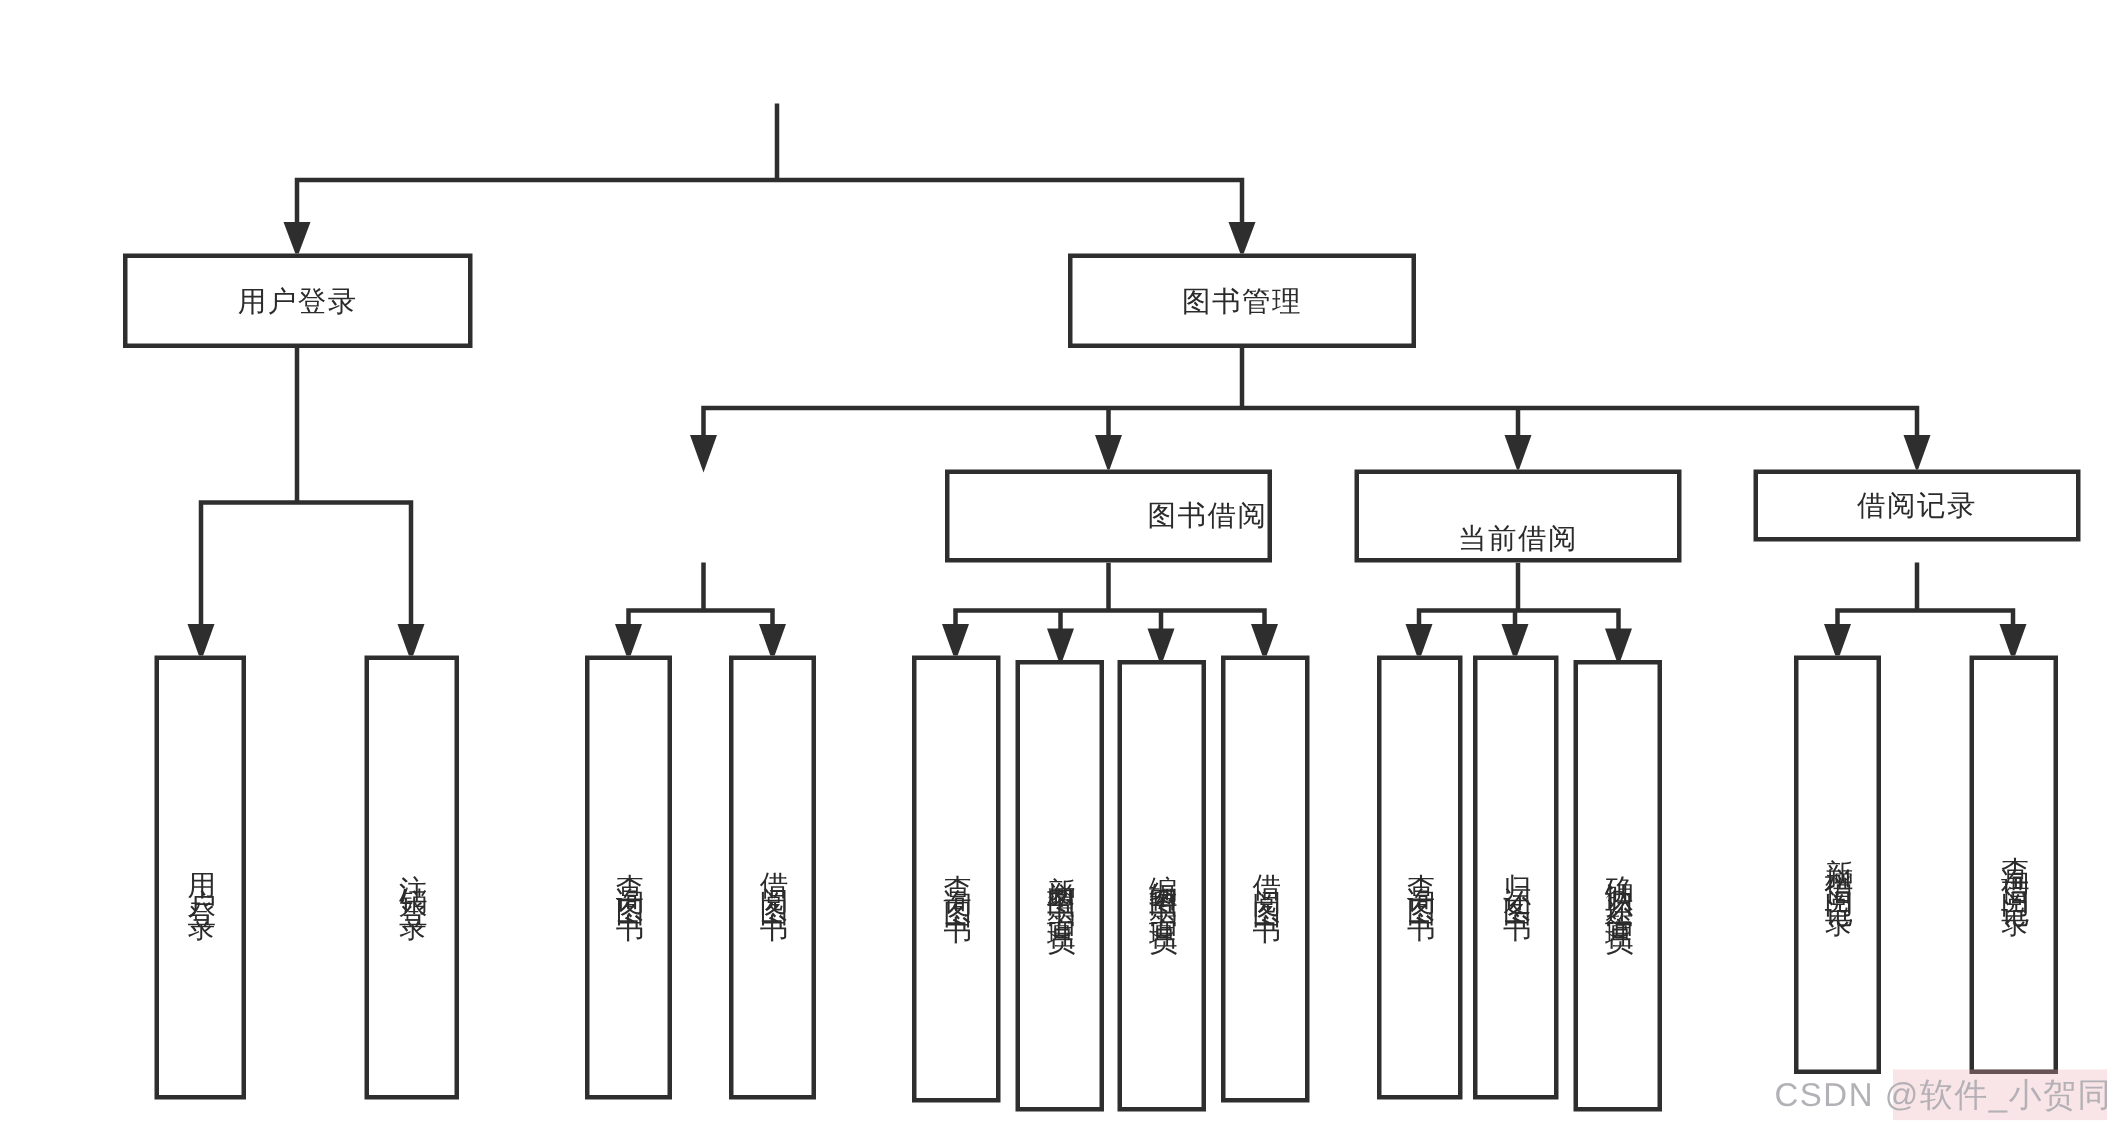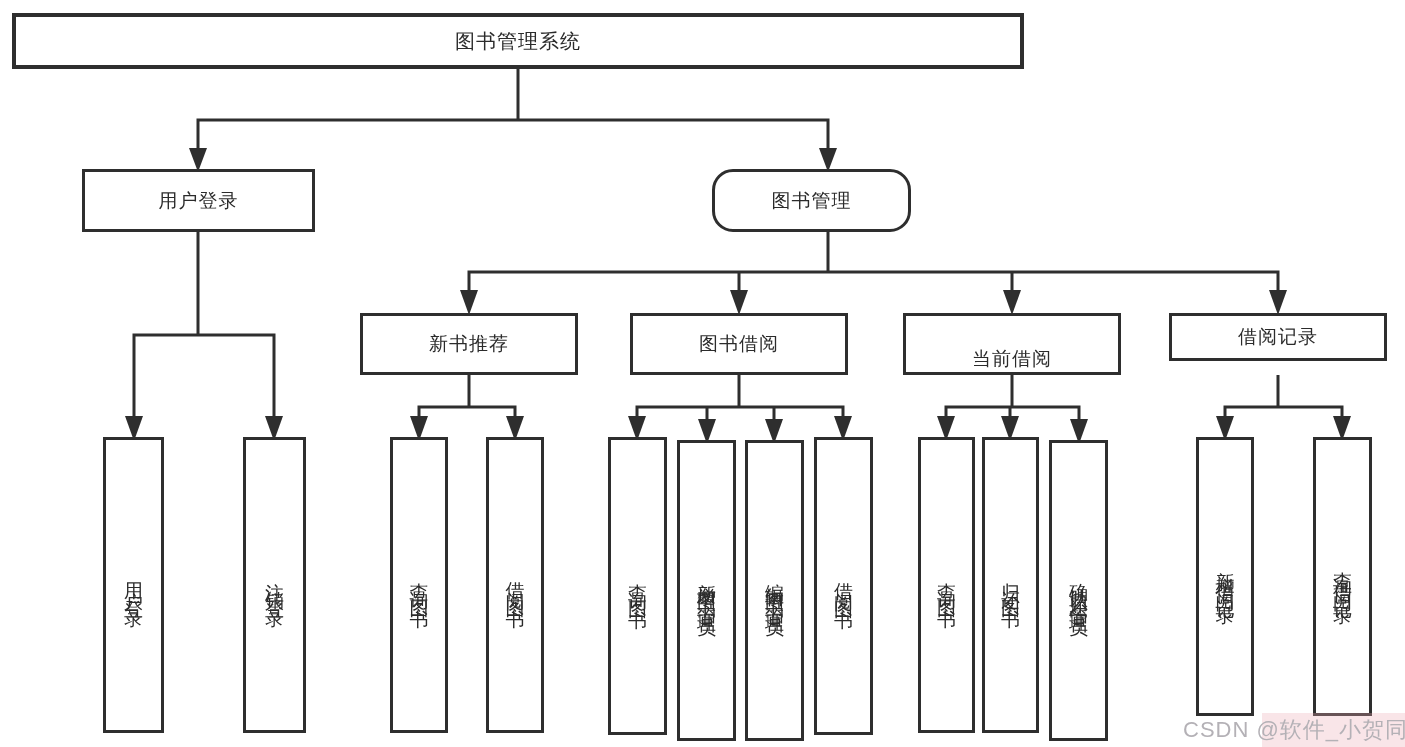--- a/index.html
+++ b/index.html
@@ -15,23 +15,23 @@
     box-sizing:border-box;
     border:3px solid #2e2e2e;
     background:#ffffff;
     display:flex;align-items:center;justify-content:center;
     color:#2b2b2b;
     z-index:2;
   }
   .h-node{font-size:19px;letter-spacing:1px;}
   .root{left:12px;top:13px;width:1012px;height:56px;font-size:20px;border-width:4px;}
   .n-login{left:82px;top:169px;width:233px;height:63px;}
-  .n-mgmt{left:712px;top:169px;width:199px;height:63px;border-radius:21px;}
+  .n-mgmt{left:712px;top:169px;width:232px;height:63px;}
   .l3a{left:360px;top:313px;width:218px;height:62px;}
-  .l3b{left:630px;top:313px;width:218px;height:62px;}
+  .l3b{left:630px;top:313px;width:218px;height:62px;justify-content:flex-end;}
   .l3c{left:903px;top:313px;width:218px;height:62px;align-items:flex-end;}
   .l3d{left:1169px;top:313px;width:218px;height:48px;}
   .leaf span, .v-text{
     writing-mode:vertical-rl;
     text-orientation:mixed;
     font-size:19px;
     letter-spacing:9px;
     white-space:nowrap;
     color:#2b2b2b;
   }
@@ -103,34 +103,28 @@
     <path d="M1012 375 V407 M944.5 407 H1080.5 M946 405.5 V418 M1010 405.5 V418 M1079 405.5 V421"></path>
     <polygon points="937,416 955,416 946,441"></polygon>
     <polygon points="1001,416 1019,416 1010,441"></polygon>
     <polygon points="1070,419 1088,419 1079,444"></polygon>
 
     <path d="M1278 375 V407 M1223.5 407 H1343.5 M1225 405.5 V418 M1342 405.5 V418"></path>
     <polygon points="1216,416 1234,416 1225,441"></polygon>
     <polygon points="1333,416 1351,416 1342,441"></polygon>
   </svg>
 
-  <div class="node h-node root">
-    <span>图书管理系统</span>
-  </div>
 
   <div class="node h-node n-login">
     <span>用户登录</span>
   </div>
   <div class="node h-node n-mgmt">
     <span>图书管理</span>
   </div>
 
-  <div class="node h-node l3a">
-    <span>新书推荐</span>
-  </div>
   <div class="node h-node l3b">
     <span>图书借阅</span>
   </div>
   <div class="node h-node l3c">
     <span>当前借阅</span>
   </div>
   <div class="node h-node l3d">
     <span>借阅记录</span>
   </div>
 

